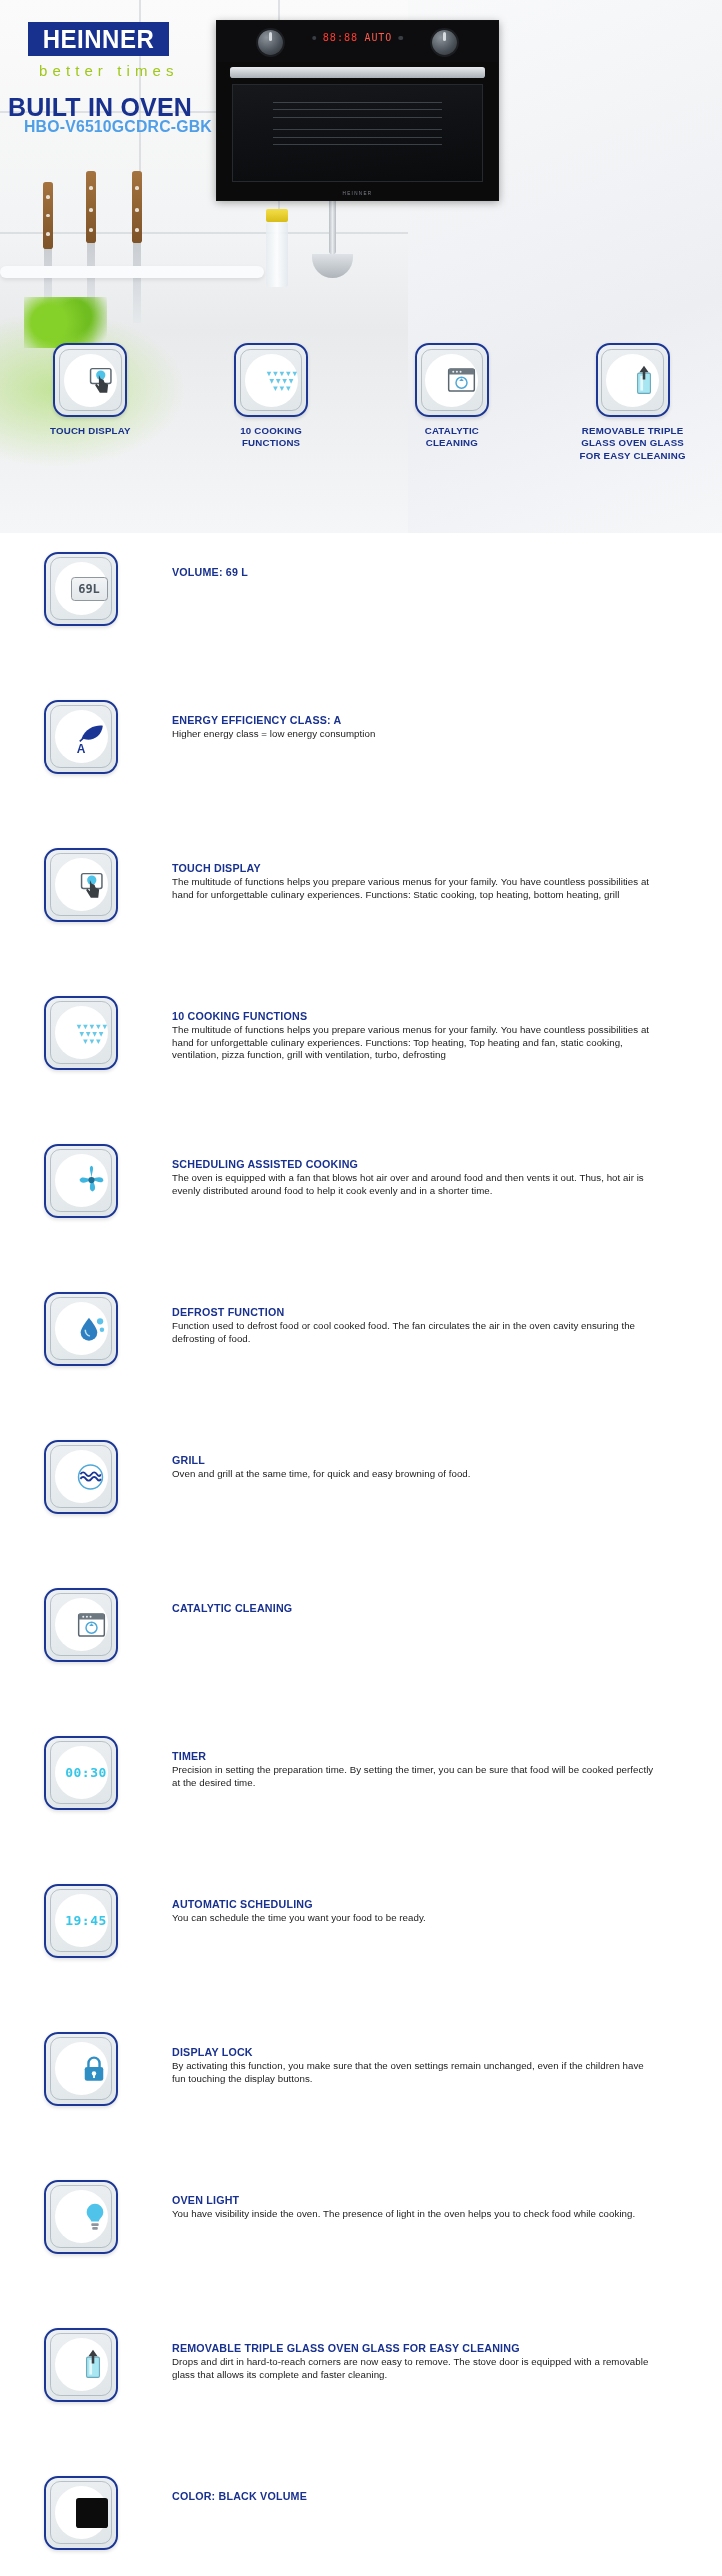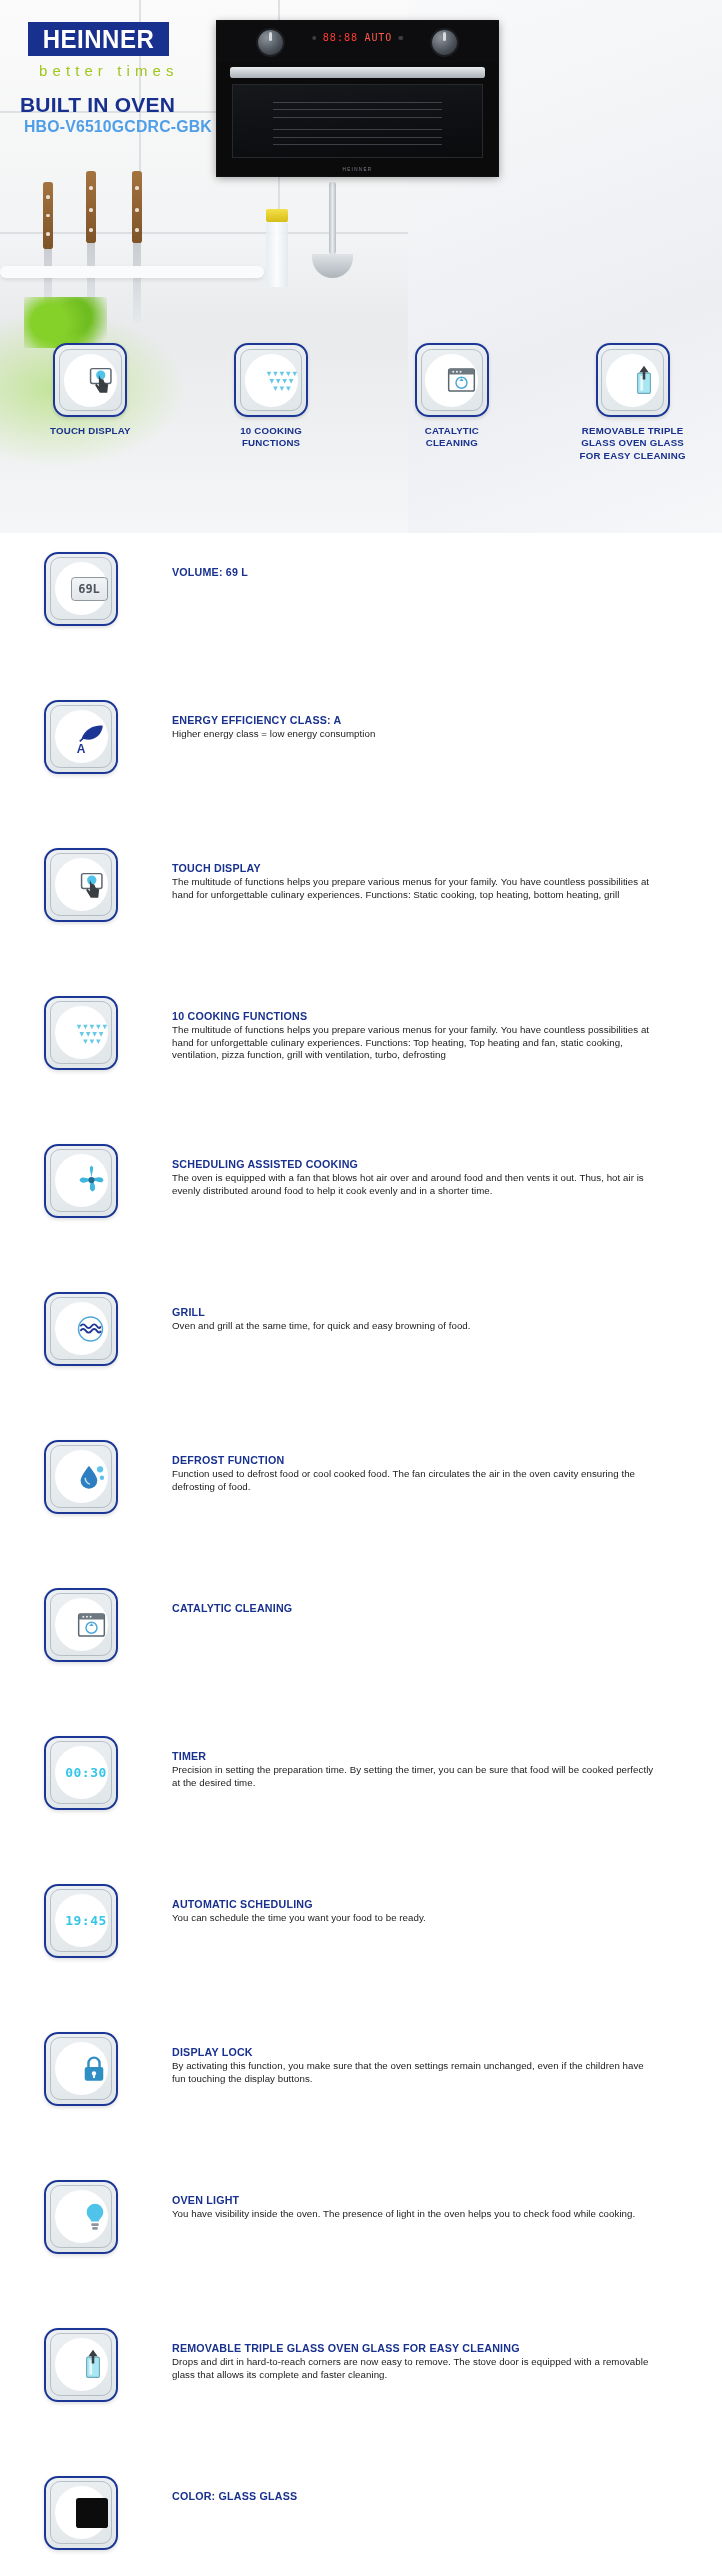--- a/index.html
+++ b/index.html
@@ -52,31 +52,31 @@
   .logo-text {
     color:#ffffff; font-weight:bold; font-size:24px; letter-spacing:0.5px;
     font-family:"Liberation Sans", sans-serif; line-height:1;
     transform: scaleY(1.08);
   }
   .tagline {
     position:absolute; left:39px; top:62px;
     color:#9fc717; font-size:15px; letter-spacing:5.1px; font-weight:normal;
   }
   .hero-title {
-    position:absolute; left:20px; top:93px;
-    color:#18308e; font-size:21px; font-weight:bold; letter-spacing:0.2px;
+    position:absolute; left:8px; top:93px;
+    color:#18308e; font-size:25px; font-weight:bold; letter-spacing:0.2px;
   }
   .hero-model {
     position:absolute; left:24px; top:118px;
     color:#4f9ee8; font-size:15.8px; font-weight:bold; letter-spacing:0.2px;
   }
 
   
   .oven {
-    position:absolute; left:216px; top:20.4px; width:283px; height:157px;
+    position:absolute; left:216px; top:20.4px; width:283px; height:181px;
     background:#0b0b0c; border:0.9px solid #111; box-shadow:0 1.9px 8.3px rgba(0,0,0,.35);
   }
   .oven-panel { position:absolute; left:0; top:0; width:100%; height:41px; background:#0d0d0f; }
   .knob {
     position:absolute; top:8.3px; width:25px; height:25px; border-radius:50%;
     background:radial-gradient(circle at 35% 30%, #8e949c, #4a5057 60%, #2a2e33);
     box-shadow:0 0 0 1.9px #1b1d20;
   }
   .knob::after{ content:""; position:absolute; left:11px; top:2.8px; width:2.8px; height:8.3px; background:#d7dce1; border-radius:1.9px;}
   .knob.k1 { left:41px; } .knob.k2 { right:41px; }
@@ -406,47 +406,47 @@
     </div>
     <div class="feature-text">
       <div class="feature-title">SCHEDULING ASSISTED COOKING</div>
       <div class="feature-desc">The oven is equipped with a fan that blows hot air over and around food and then vents it out. Thus, hot air is evenly distributed around food to help it cook evenly and in a shorter time.</div>
     </div>
   </div>
 
   <div class="feature-row">
     <div class="tile">
       <div class="tile-inner">
-        <svg width="35" height="30" viewBox="0 0 38 32" class="ic">
-          <circle cx="19" cy="16" r="13" fill="none" stroke="#4fa8d8" stroke-width="1.6"></circle>
-          <path d="M8 13 q3 -4 6 0 t6 0 t6 0 t4 0" stroke="#1b3694" stroke-width="2" fill="none"></path>
-          <path d="M8 18 q3 -4 6 0 t6 0 t6 0 t4 0" stroke="#1b3694" stroke-width="2" fill="none"></path>
-        </svg>
-      </div>
-    </div>
-    <div class="feature-text">
-      <div class="feature-title">GRILL</div>
-      <div class="feature-desc">Oven and grill at the same time, for quick and easy browning of food.</div>
-    </div>
-  </div>
-
-  <div class="feature-row">
-    <div class="tile">
-      <div class="tile-inner">
         <svg width="31.5" height="31.5" viewBox="0 0 34 34" class="ic">
           <path d="M14 5 C14 5 5 16 5 21 a9 9 0 0 0 18 0 C23 16 14 5 14 5 Z" fill="#2e7fc2"></path>
           <path d="M10 18 C10 22 12 24 15 25" stroke="#bfe4f5" stroke-width="1.6" fill="none"></path>
           <circle cx="26" cy="9" r="3.4" fill="#5ec2ea"></circle>
           <circle cx="28" cy="18" r="2.4" fill="#5ec2ea"></circle>
         </svg>
       </div>
     </div>
     <div class="feature-text">
       <div class="feature-title">DEFROST FUNCTION</div>
       <div class="feature-desc">Function used to defrost food or cool cooked food. The fan circulates the air in the oven cavity ensuring the defrosting of food.</div>
+    </div>
+  </div>
+
+  <div class="feature-row">
+    <div class="tile">
+      <div class="tile-inner">
+        <svg width="35" height="30" viewBox="0 0 38 32" class="ic">
+          <circle cx="19" cy="16" r="13" fill="none" stroke="#4fa8d8" stroke-width="1.6"></circle>
+          <path d="M8 13 q3 -4 6 0 t6 0 t6 0 t4 0" stroke="#1b3694" stroke-width="2" fill="none"></path>
+          <path d="M8 18 q3 -4 6 0 t6 0 t6 0 t4 0" stroke="#1b3694" stroke-width="2" fill="none"></path>
+        </svg>
+      </div>
+    </div>
+    <div class="feature-text">
+      <div class="feature-title">GRILL</div>
+      <div class="feature-desc">Oven and grill at the same time, for quick and easy browning of food.</div>
     </div>
   </div>
 
   <div class="feature-row">
     <div class="tile">
       <div class="tile-inner">
         <svg width="33" height="30" viewBox="0 0 36 32" class="ic">
           <rect x="4" y="4" width="28" height="24" rx="2" fill="none" stroke="#5b6770" stroke-width="1.6"></rect>
           <rect x="4" y="4" width="28" height="6" fill="#6d7880"></rect>
           <circle cx="9" cy="7" r="1.1" fill="#e8edf0"></circle>
@@ -539,19 +539,19 @@
     </div>
   </div>
 
   <div class="feature-row">
     <div class="tile">
       <div class="tile-inner">
         <div class="black-square"></div>
       </div>
     </div>
     <div class="feature-text">
-      <div class="feature-title">COLOR: GLASS GLASS</div>
+      <div class="feature-title">COLOR: BLACK VOLUME</div>
       <div class="feature-desc"></div>
     </div>
   </div>
 
 </div>
 
 
 </body></html>

